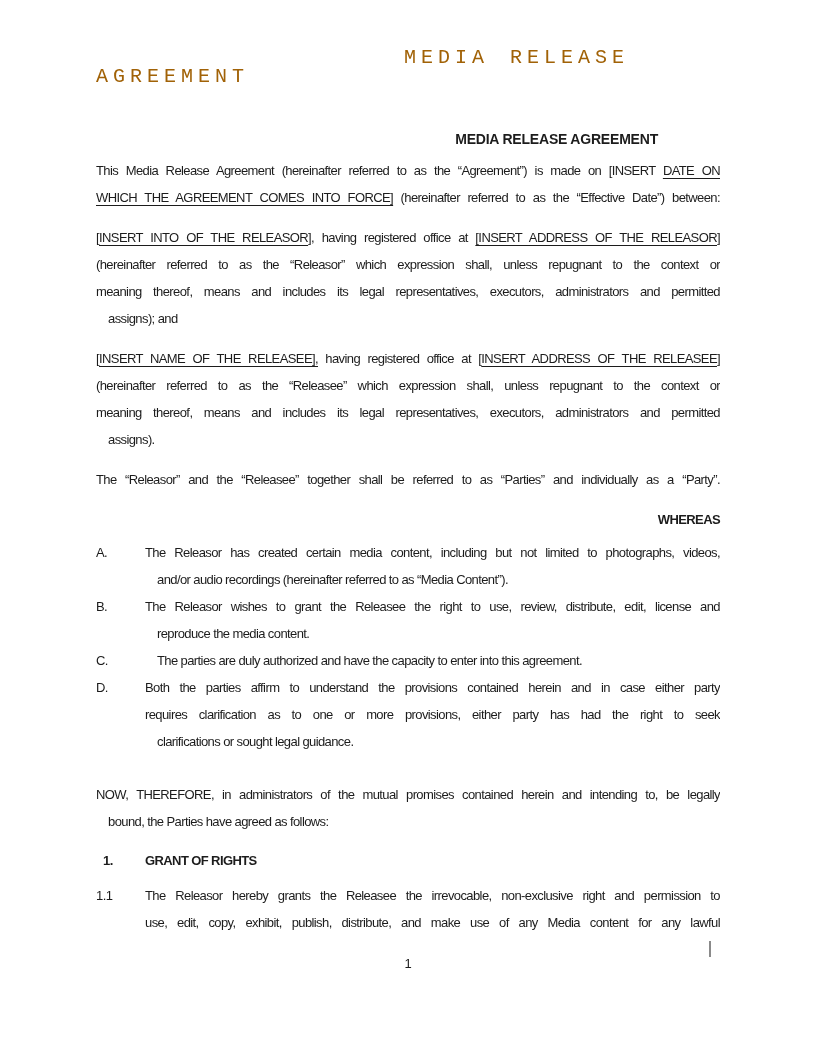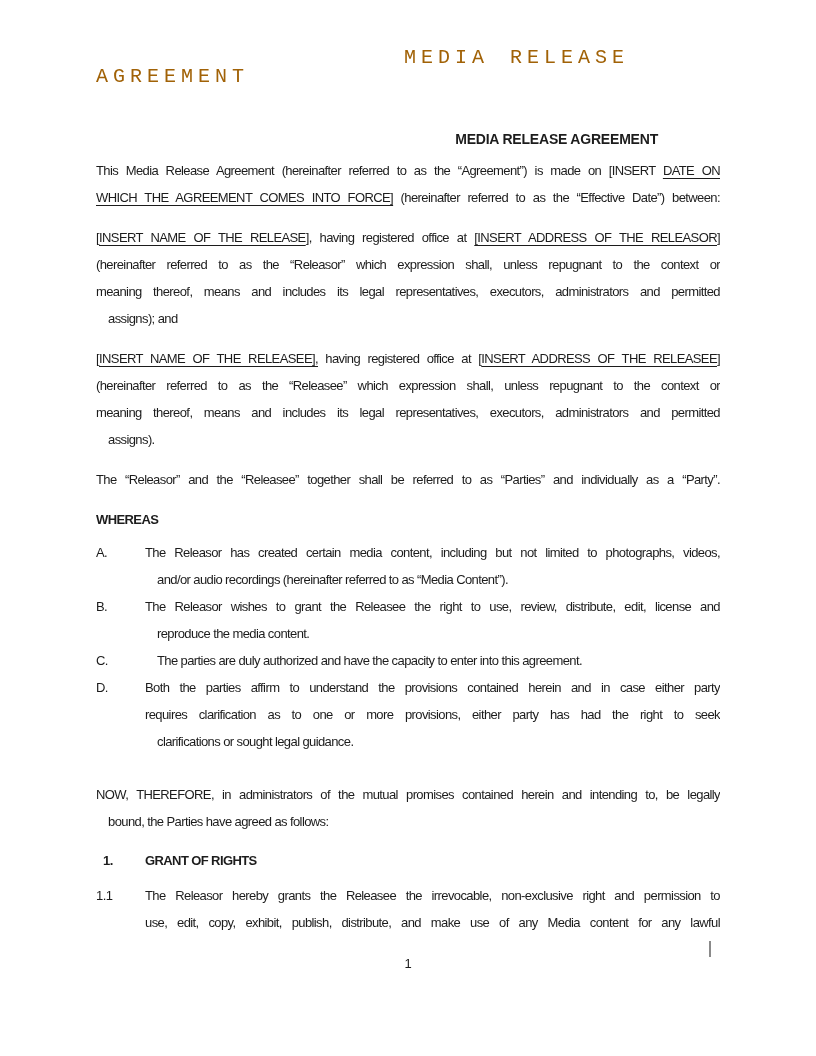--- a/index.html
+++ b/index.html
@@ -18,21 +18,21 @@
   .main { position:absolute; left:96px; top:130px; width:624px;
           font-size:13px; letter-spacing:-0.6px; }
   .doc-title { font-weight:bold; font-size:14px; letter-spacing:-0.2px;
                line-height:18px; text-align:right; margin-right:62px; }
   .para { margin-top:13px; }
   .para-first { margin-top:9px; }
   .ln { line-height:27px; max-height:27px; overflow:hidden;
         text-align:justify; text-align-last:justify; }
   .ln.end { text-align-last:left;margin-left:12px; }
   .u { text-decoration:underline; text-underline-offset:2.5px; text-decoration-thickness:1px; }
-  .heading { font-weight:bold; line-height:27px; margin-top:13px; }
+  .heading { font-weight:bold; line-height:27px; margin-top:13px;text-align:right; }
   .list { margin-top:6px; }
   .item { position:relative; padding-left:49px; }
   .lbl { position:absolute; left:0; top:0; line-height:27px; }
   .now { margin-top:26px; }
   .sec { position:relative; margin-top:12px; padding-left:49px;
          font-weight:bold; line-height:27px; }
   .sec .lbl { left:7px; }
   .clause { position:relative; margin-top:8px; padding-left:49px; }
   
   .cursor { position:absolute; left:709px; top:941px; width:2px; height:16px; background:#8a8a8a; }
@@ -50,21 +50,21 @@
   <div class="main">
 
     <div class="doc-title">MEDIA RELEASE AGREEMENT</div>
 
     <div class="para para-first">
       <div class="ln"><span>This Media Release Agreement (hereinafter referred to as the “Agreement”) is made on [INSERT </span><span class="u">DATE ON</span></div>
       <div class="ln"><span class="u">WHICH THE AGREEMENT COMES INTO FORCE]</span><span> (hereinafter referred to as the “Effective Date”) between:</span></div>
     </div>
 
     <div class="para">
-      <div class="ln"><span>[</span><span class="u">INSERT NAME OF THE RELEASE</span><span>], having registered office at </span><span class="u">[INSERT ADDRESS OF THE RELEASOR</span><span>]</span></div>
+      <div class="ln"><span>[</span><span class="u">INSERT INTO OF THE RELEASOR</span><span>], having registered office at </span><span class="u">[INSERT ADDRESS OF THE RELEASOR</span><span>]</span></div>
       <div class="ln">(hereinafter referred to as the “Releasor” which expression shall, unless repugnant to the context or</div>
       <div class="ln">meaning thereof, means and includes its legal representatives, executors, administrators and permitted</div>
       <div class="ln end">assigns); and</div>
     </div>
 
     <div class="para">
       <div class="ln"><span>[</span><span class="u">INSERT NAME OF THE RELEASEE],</span><span> having registered office at [</span><span class="u">INSERT ADDRESS OF THE RELEASEE</span><span>]</span></div>
       <div class="ln">(hereinafter referred to as the “Releasee” which expression shall, unless repugnant to the context or</div>
       <div class="ln">meaning thereof, means and includes its legal representatives, executors, administrators and permitted</div>
       <div class="ln end">assigns).</div>

